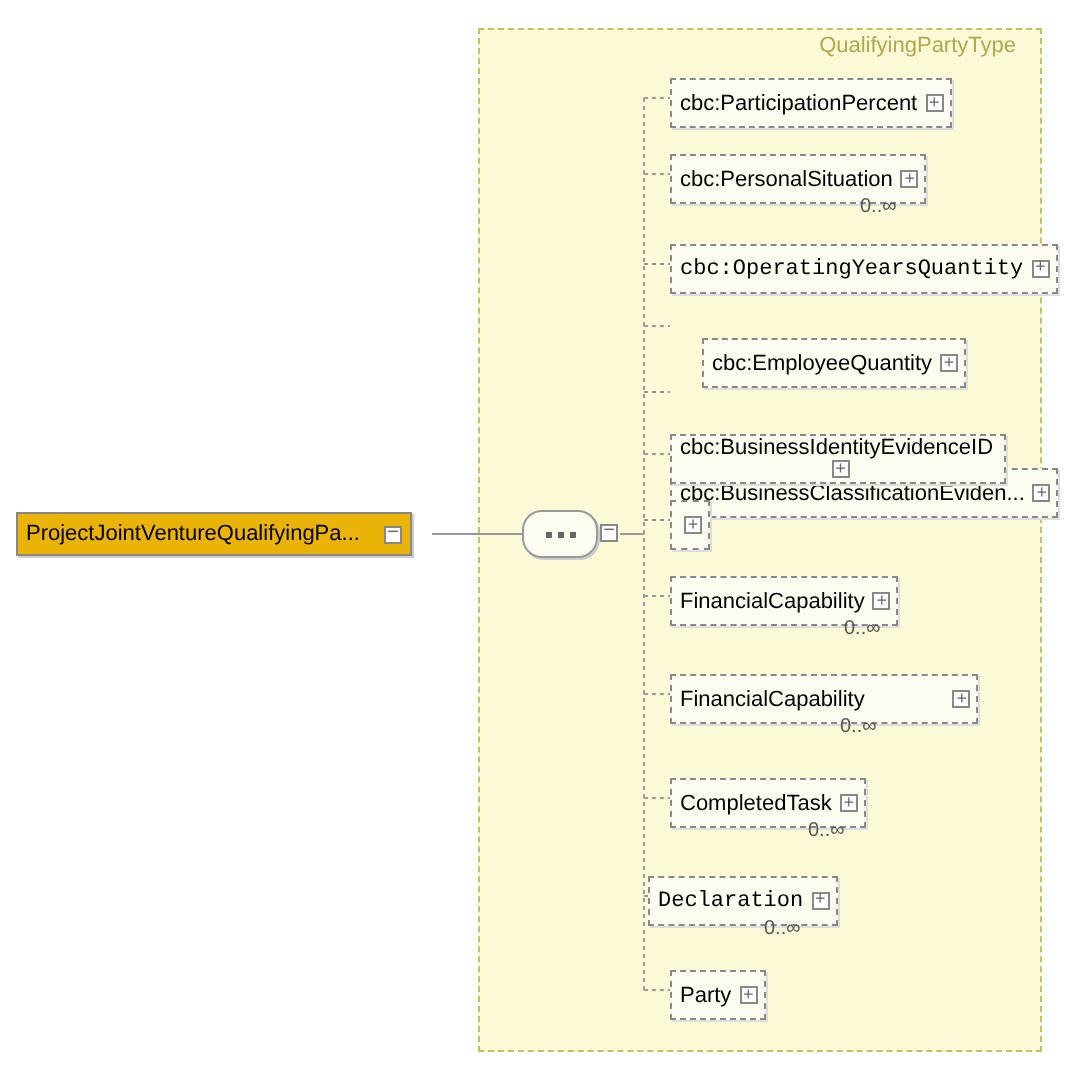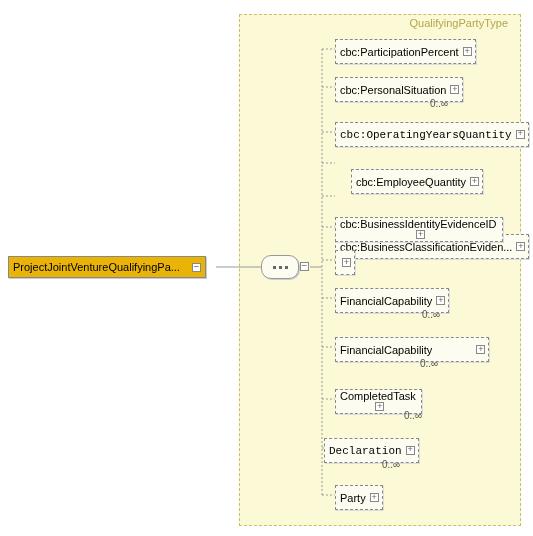--- a/index.html
+++ b/index.html
@@ -223,21 +223,21 @@
   <span class="expand-box plus eb"></span>
 </div>
 <div class="cardinality" style="left:422px; top:309px;">0..∞</div>
 
 <div class="child" style="left:335px; top:337px;gap:40px;">
   <span class="label">FinancialCapability</span>
   <span class="expand-box plus eb"></span>
 </div>
 <div class="cardinality" style="left:420px; top:358px;">0..∞</div>
 
-<div class="child" style="left:335px; top:389px;flex-direction:column;">
+<div class="child" style="left:335px; top:389px;">
   <span class="label">CompletedTask</span>
   <span class="expand-box plus eb"></span>
 </div>
 <div class="cardinality" style="left:404px; top:410px;">0..∞</div>
 
 <div class="child" style="left:324px; top:438px;font-family:Liberation Mono, monospace;">
   <span class="label">Declaration</span>
   <span class="expand-box plus eb"></span>
 </div>
 <div class="cardinality" style="left:382px; top:459px;">0..∞</div>

